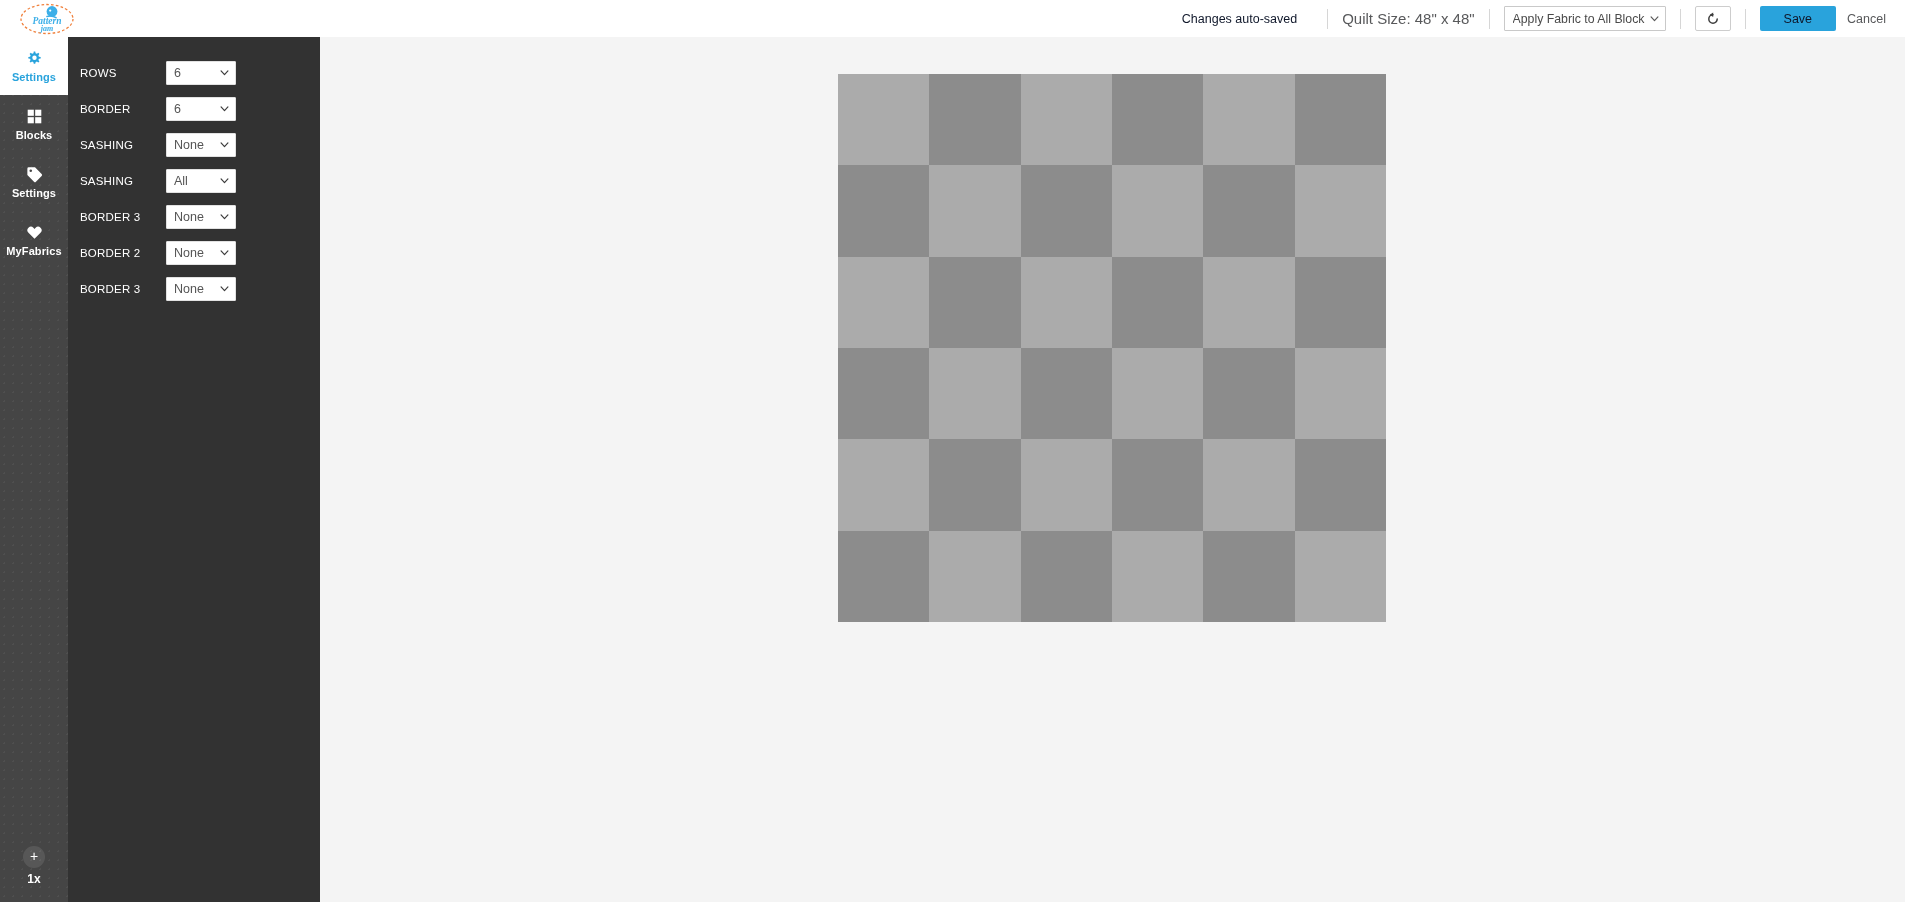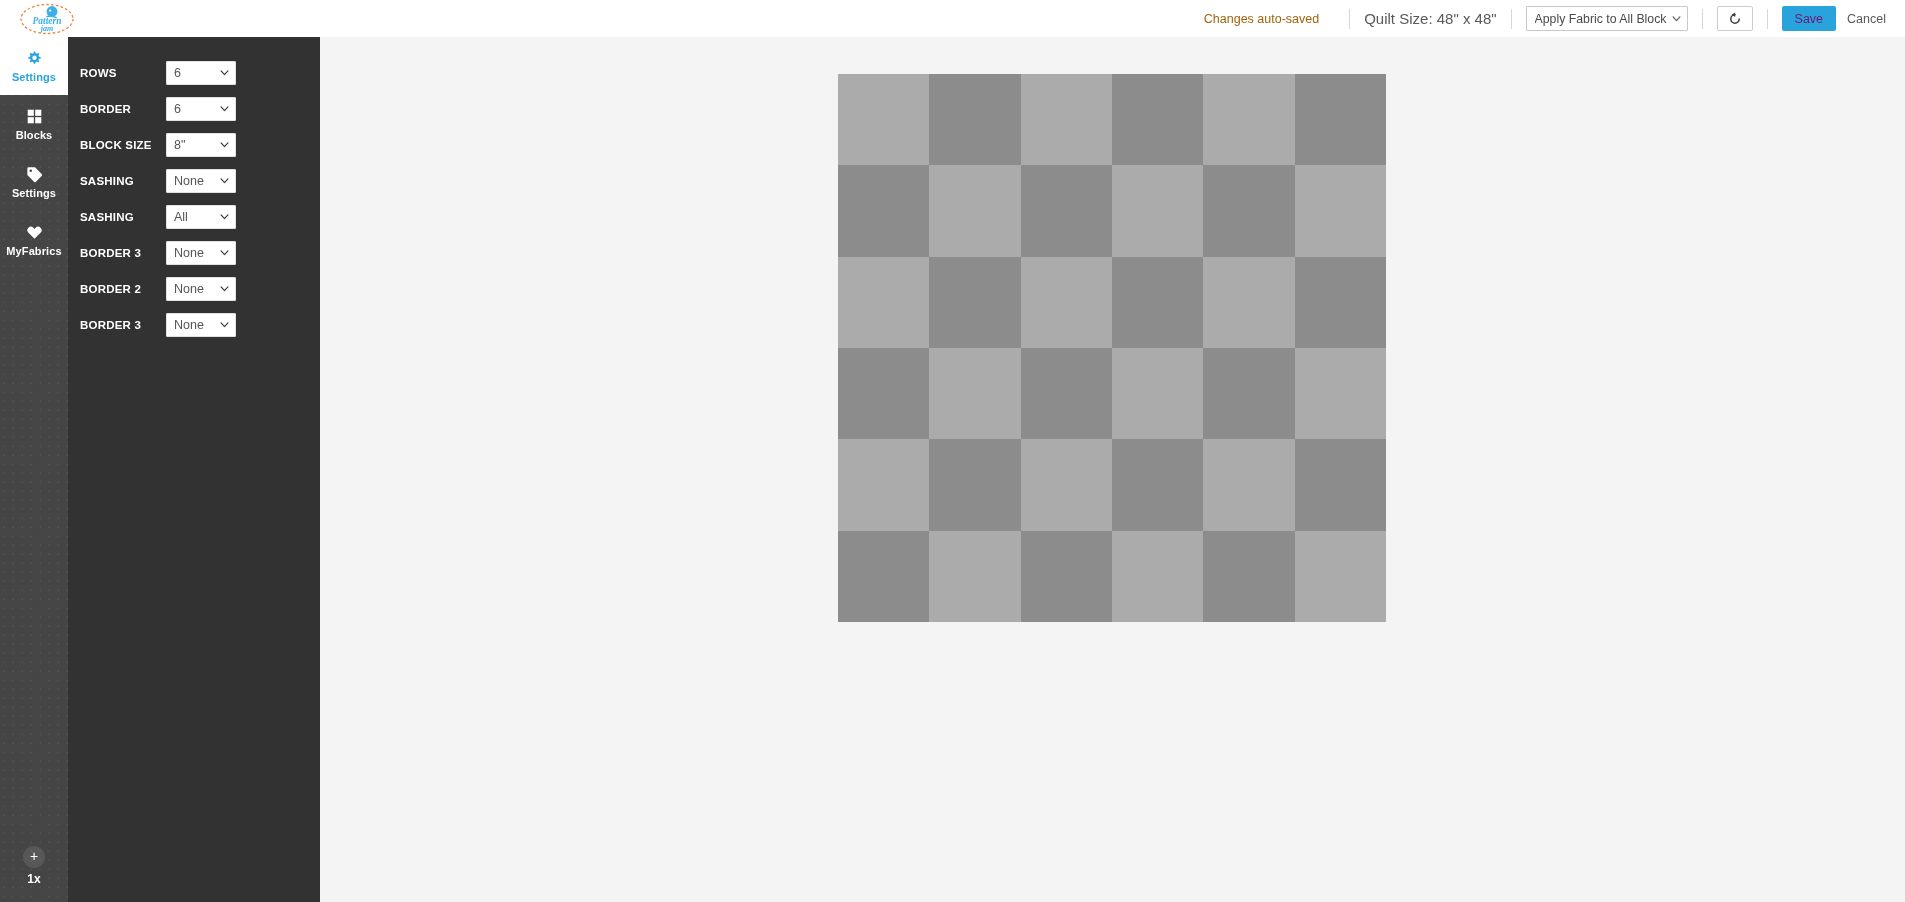--- a/index.html
+++ b/index.html
@@ -20,21 +20,21 @@
   .logo-wrap {
     position: absolute; left: 18px; top: 1px;
     width: 58px; height: 35px;
     display: flex; align-items: flex-end; justify-content: center;
   }
   .header-right {
     position: absolute; right: 8px; top: 0;
     height: 37px; display: flex; align-items: center; gap: 0;
   }
   .autosave-text {
-    font-size: 12.5px; color: #a16207;
+    font-size: 12.5px; color: #0f172a;
     margin-right: 16px; white-space: nowrap;
   }
   .hdiv {
     width: 1px; height: 20px; background: #d6d6d6;
     margin: 0 14px;
   }
   .quilt-size {
     font-size: 15px; color: #58595b; white-space: nowrap;
   }
   .apply-select {
@@ -55,23 +55,23 @@
     width: 9px; height: 6px;
   }
   .undo-btn {
     width: 36px; height: 25px;
     border: 1px solid #cdcdcd; background: #ffffff;
     border-radius: 2px;
     display: flex; align-items: center; justify-content: center;
     cursor: pointer;
   }
   .save-btn {
-    height: 25px; padding: 0 13px;
+    height: 25px; padding: 0 24px;
     background: #29a3dc; border: none; border-radius: 2px;
-    color: #701a75; font-size: 12.5px; cursor: pointer;
+    color: #0f172a; font-size: 12.5px; cursor: pointer;
     font-family: "Liberation Sans", sans-serif;
     display: flex; align-items: center;
   }
   .cancel-btn {
     height: 25px; padding: 0 11px;
     background: #ffffff; border: none;
     color: #58595b; font-size: 12.5px; cursor: pointer;
     font-family: "Liberation Sans", sans-serif;
     display: flex; align-items: center;
   }
@@ -126,21 +126,21 @@
     width: 252px; height: 865px;
     background: #323232;
     padding-top: 18px;
   }
   .setting-row {
     height: 36px; display: flex; align-items: center;
     padding-left: 12px;
   }
   .setting-label {
     width: 86px; flex: none;
-    font-size: 11.5px; font-weight: bold; color: #ffffff;
+    font-size: 11.5px; font-weight: normal; color: #ffffff;
     letter-spacing: .2px;
   }
   .setting-select {
     width: 70px; height: 24px;
     background: #ffffff; border: 1px solid #e2e2e2;
     border-radius: 1px;
     font-size: 12.5px; color: #555555;
     font-family: "Liberation Sans", sans-serif;
     padding: 0 18px 0 7px;
     appearance: none; -webkit-appearance: none;
@@ -274,31 +274,20 @@
     <span class="select-shell">
       <select class="setting-select">
         <option>6</option>
       </select>
       <svg class="caret" viewBox="0 0 10 7">
         <path d="M1 1 L5 5.4 L9 1" fill="none" stroke="#3d3d3d" stroke-width="1.4" stroke-linecap="round" stroke-linejoin="round"></path>
       </svg>
     </span>
   </div>
 
-  <div class="setting-row">
-    <span class="setting-label">BLOCK SIZE</span>
-    <span class="select-shell">
-      <select class="setting-select">
-        <option>8"</option>
-      </select>
-      <svg class="caret" viewBox="0 0 10 7">
-        <path d="M1 1 L5 5.4 L9 1" fill="none" stroke="#3d3d3d" stroke-width="1.4" stroke-linecap="round" stroke-linejoin="round"></path>
-      </svg>
-    </span>
-  </div>
 
   <div class="setting-row">
     <span class="setting-label">SASHING</span>
     <span class="select-shell">
       <select class="setting-select">
         <option>None</option>
       </select>
       <svg class="caret" viewBox="0 0 10 7">
         <path d="M1 1 L5 5.4 L9 1" fill="none" stroke="#3d3d3d" stroke-width="1.4" stroke-linecap="round" stroke-linejoin="round"></path>
       </svg>

